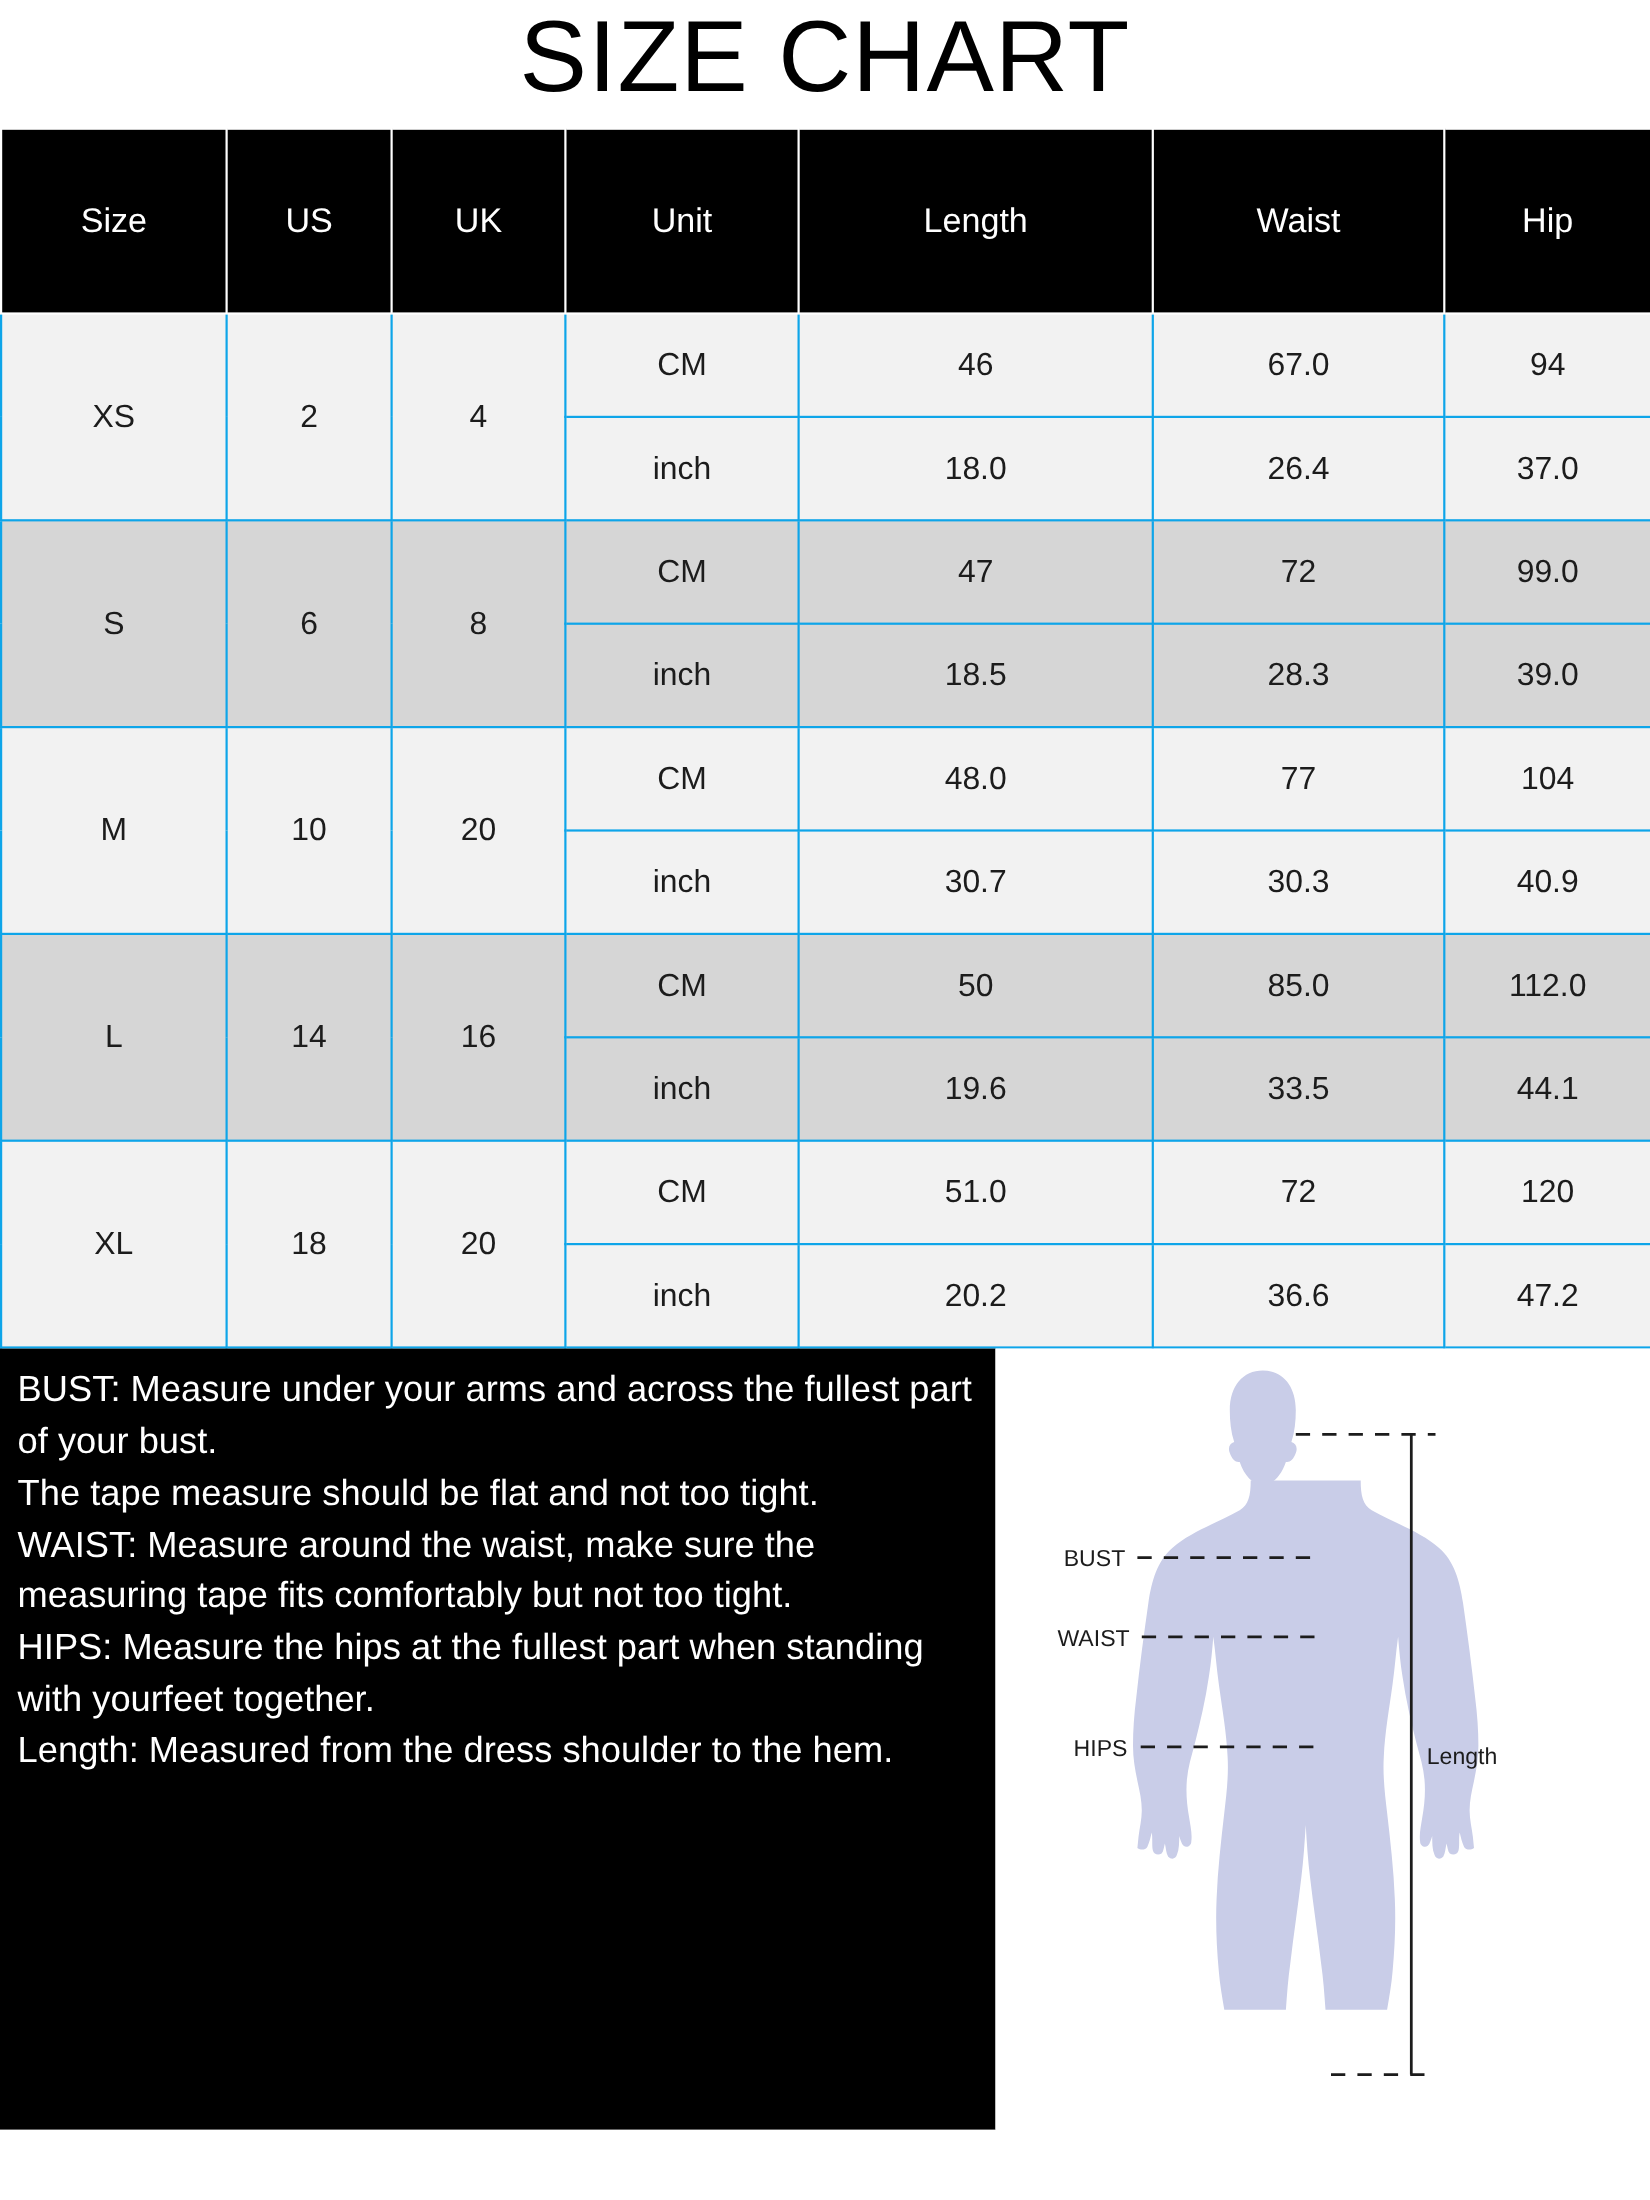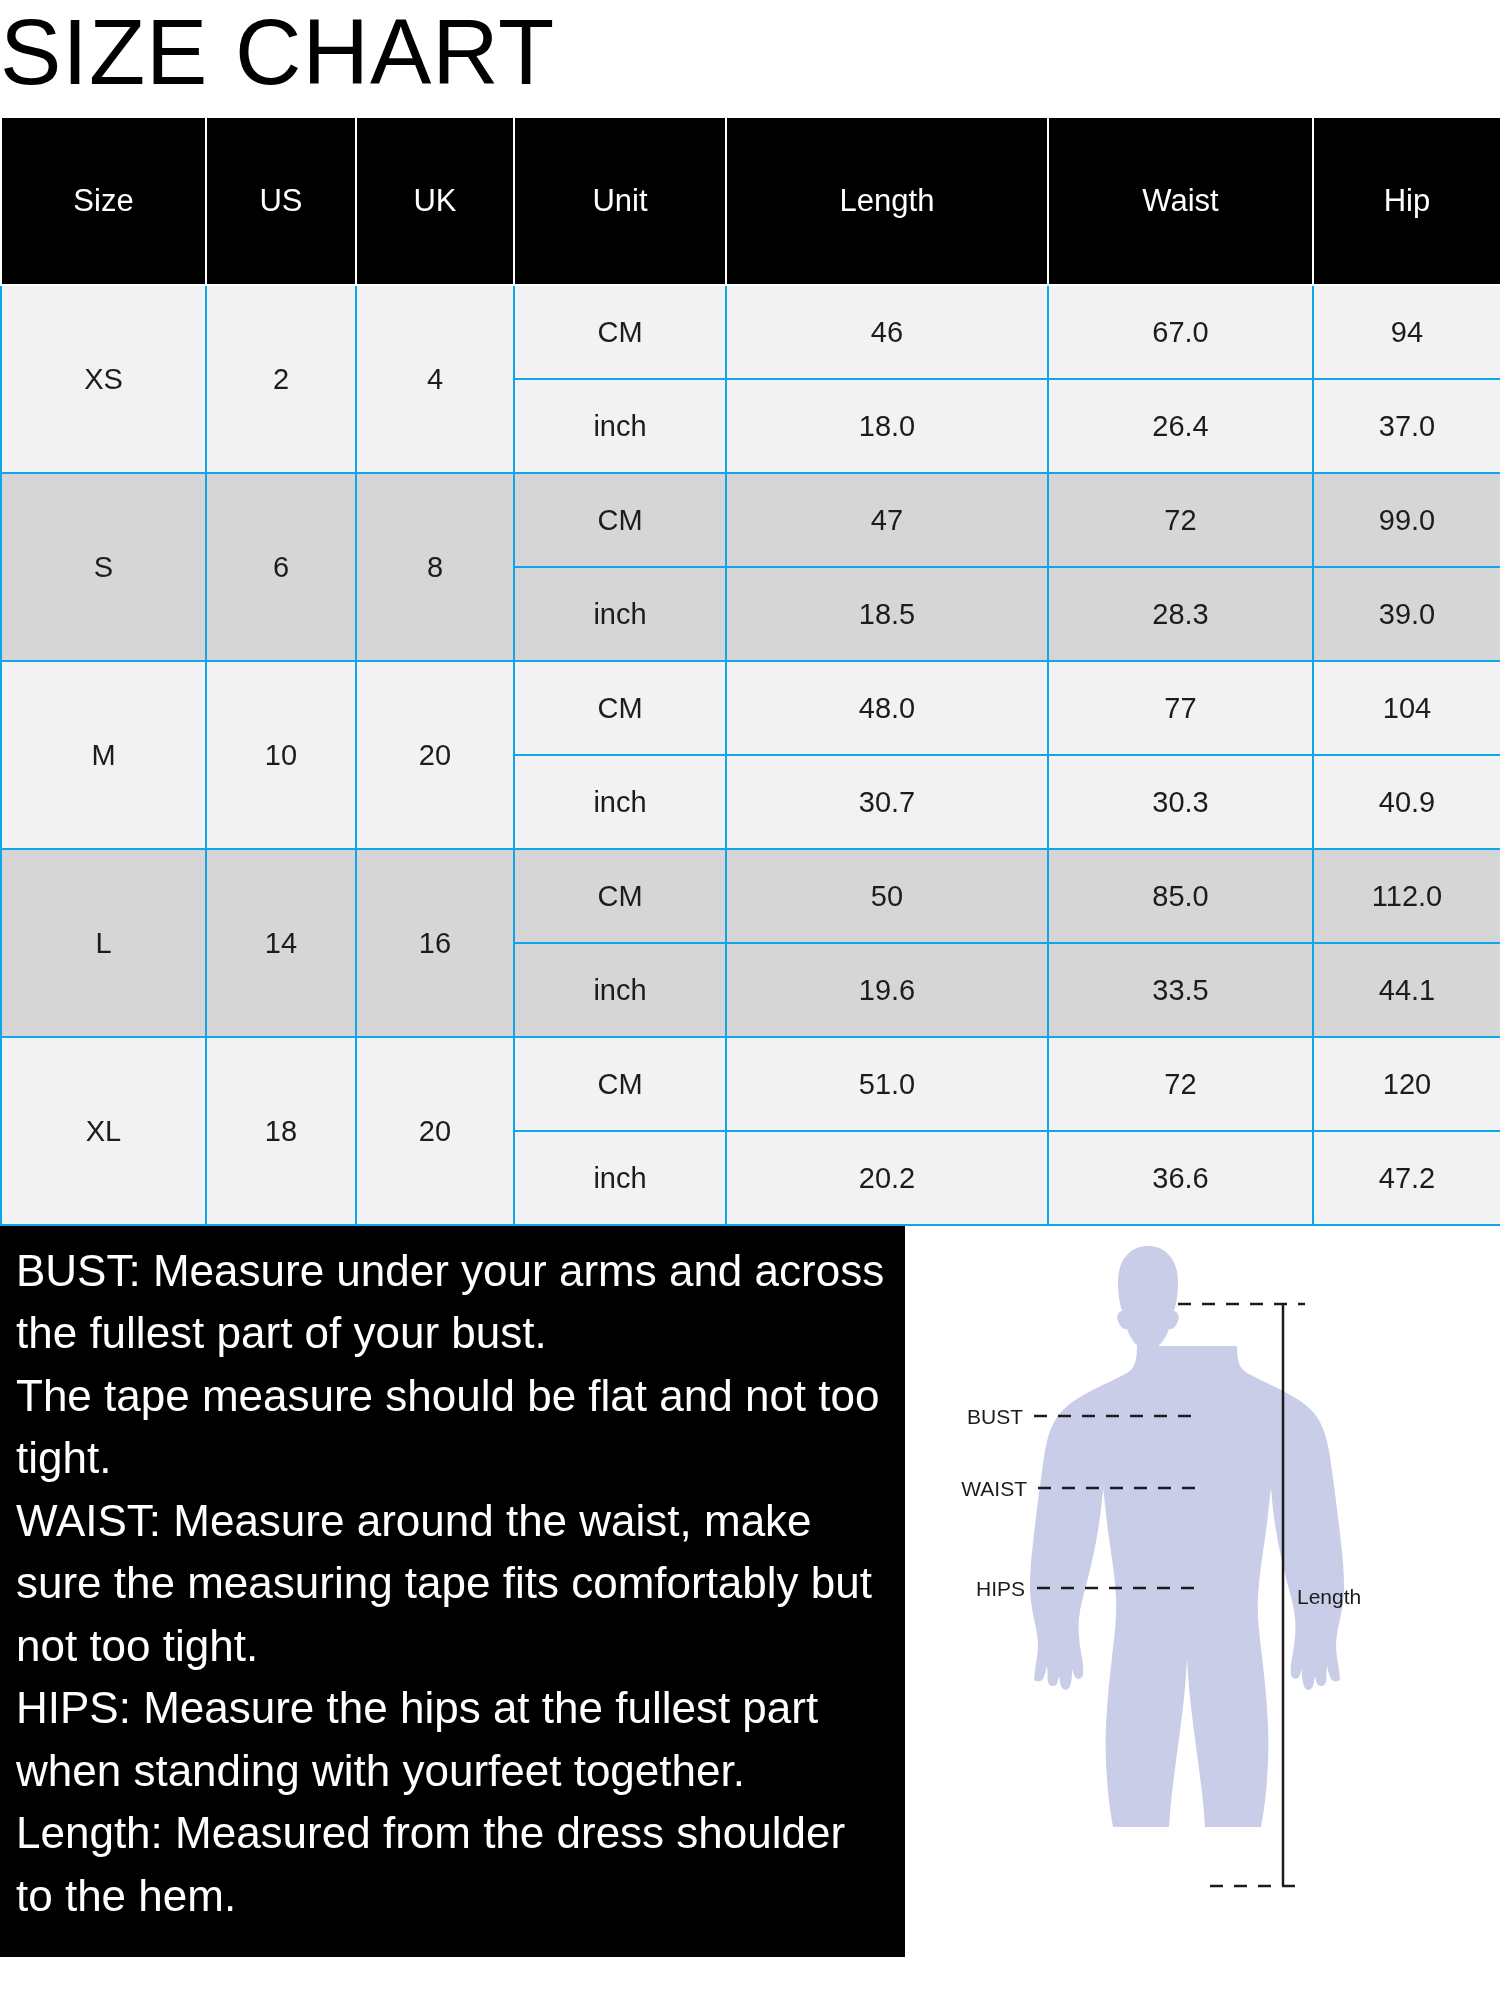--- a/index.html
+++ b/index.html
@@ -11,21 +11,21 @@
     font-family: "Liberation Sans", sans-serif;
   }
   .page {
     width: 1500px;
     min-height: 2000px;
     position: relative;
     background: #ffffff;
     overflow: hidden;
   }
   .title {
-    text-align: left;
+    text-align: center;
     font-size: 92px;
     font-weight: 400;
     letter-spacing: 1px;
     color: #000000;
     line-height: 1.0;
     padding-top: 6px;
     padding-bottom: 18px;
     margin: 0;
   }
   table.size-table {
@@ -67,21 +67,21 @@
   .bottom {
     display: flex;
     width: 1500px;
     align-items: stretch;
   }
   .notes {
     background: #000000;
     color: #ffffff;
     width: 1070px;
     padding: 14px 16px 30px 16px;
-    font-size: 44px;
+    font-size: 33px;
     line-height: 1.42;
     font-weight: 400;
   }
   .notes p { margin: 0; }
   .figure-area {
     position: relative;
     flex: 1;
     background: #ffffff;
     min-height: 710px;
   }

